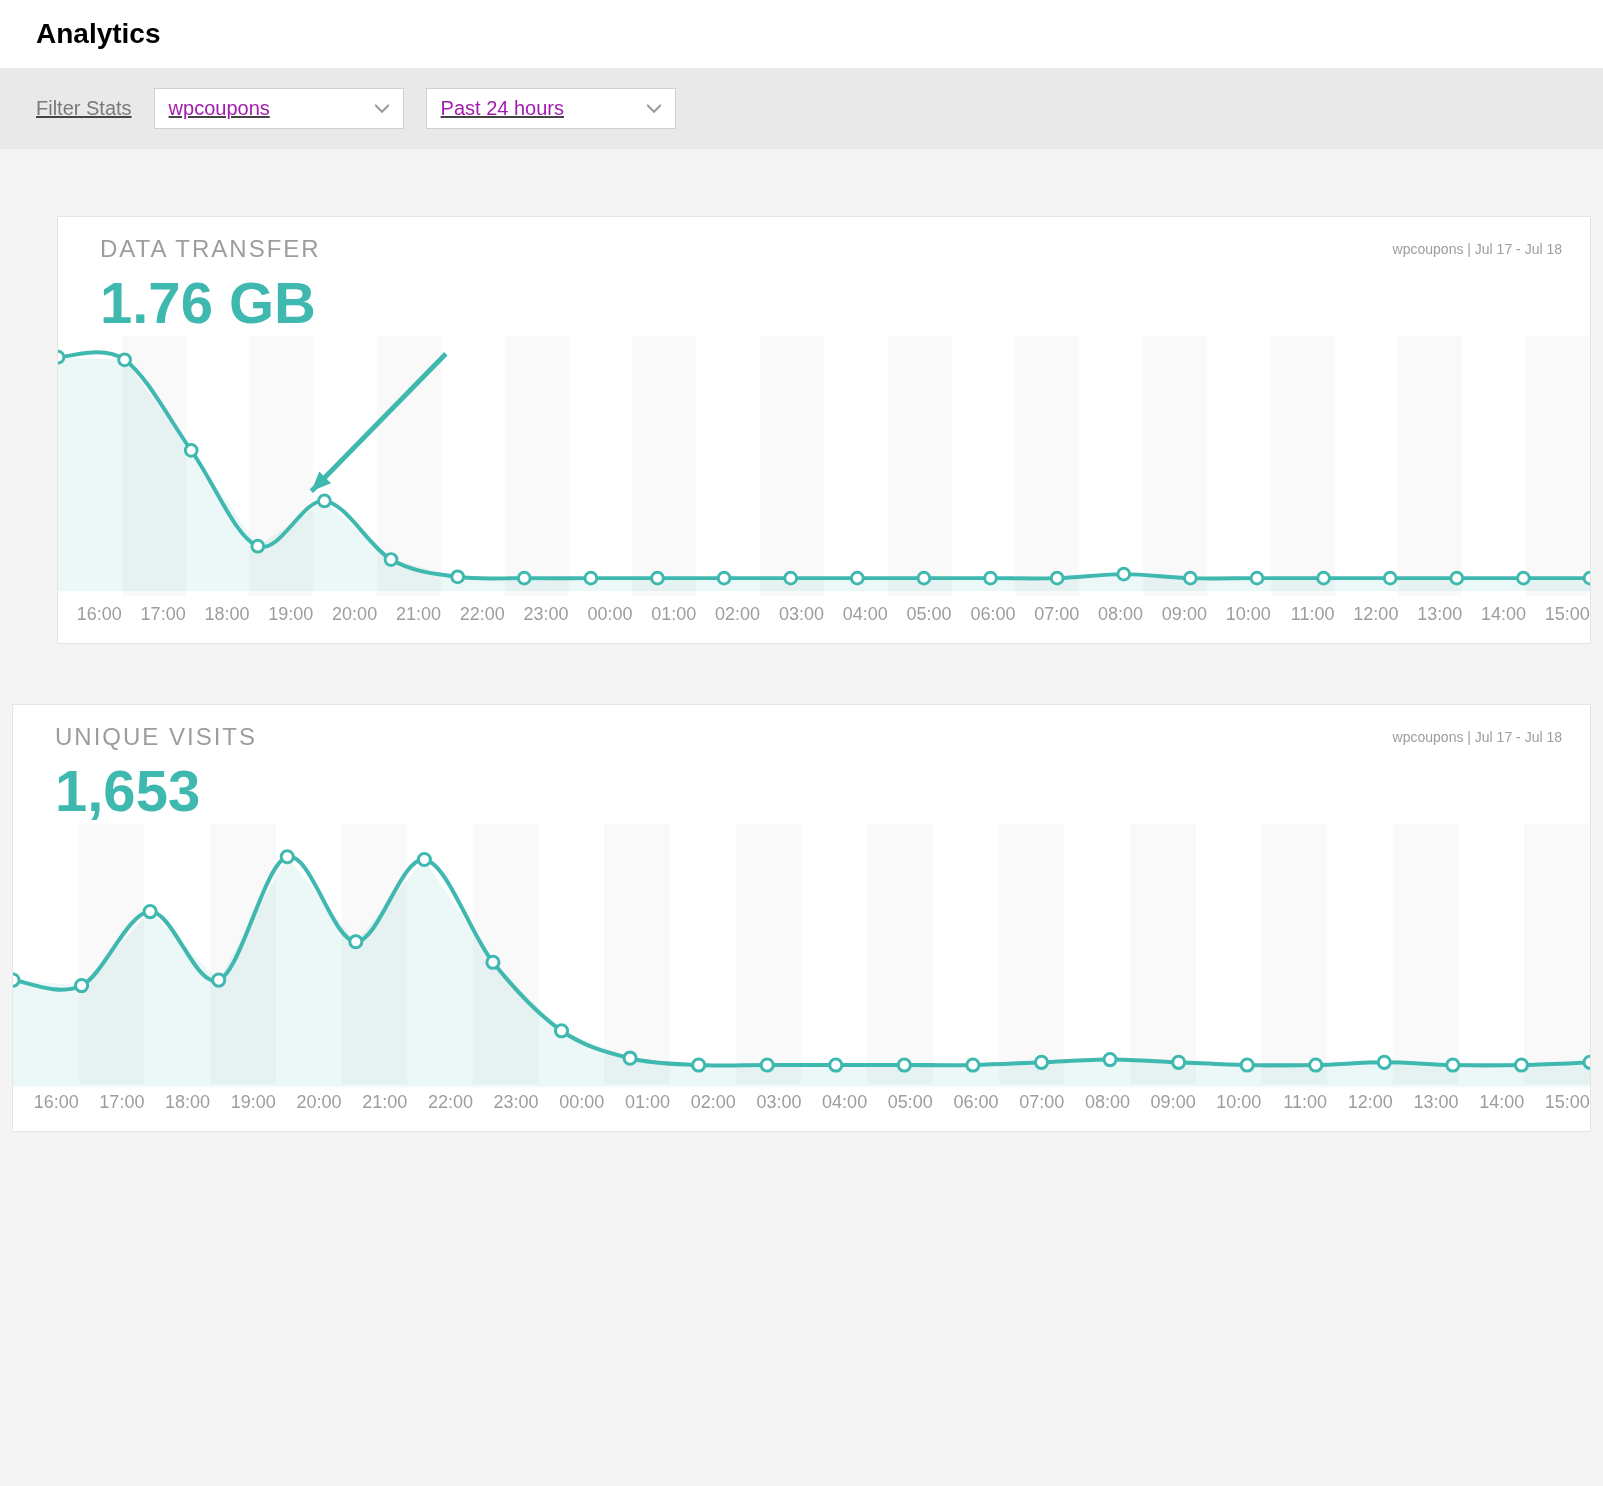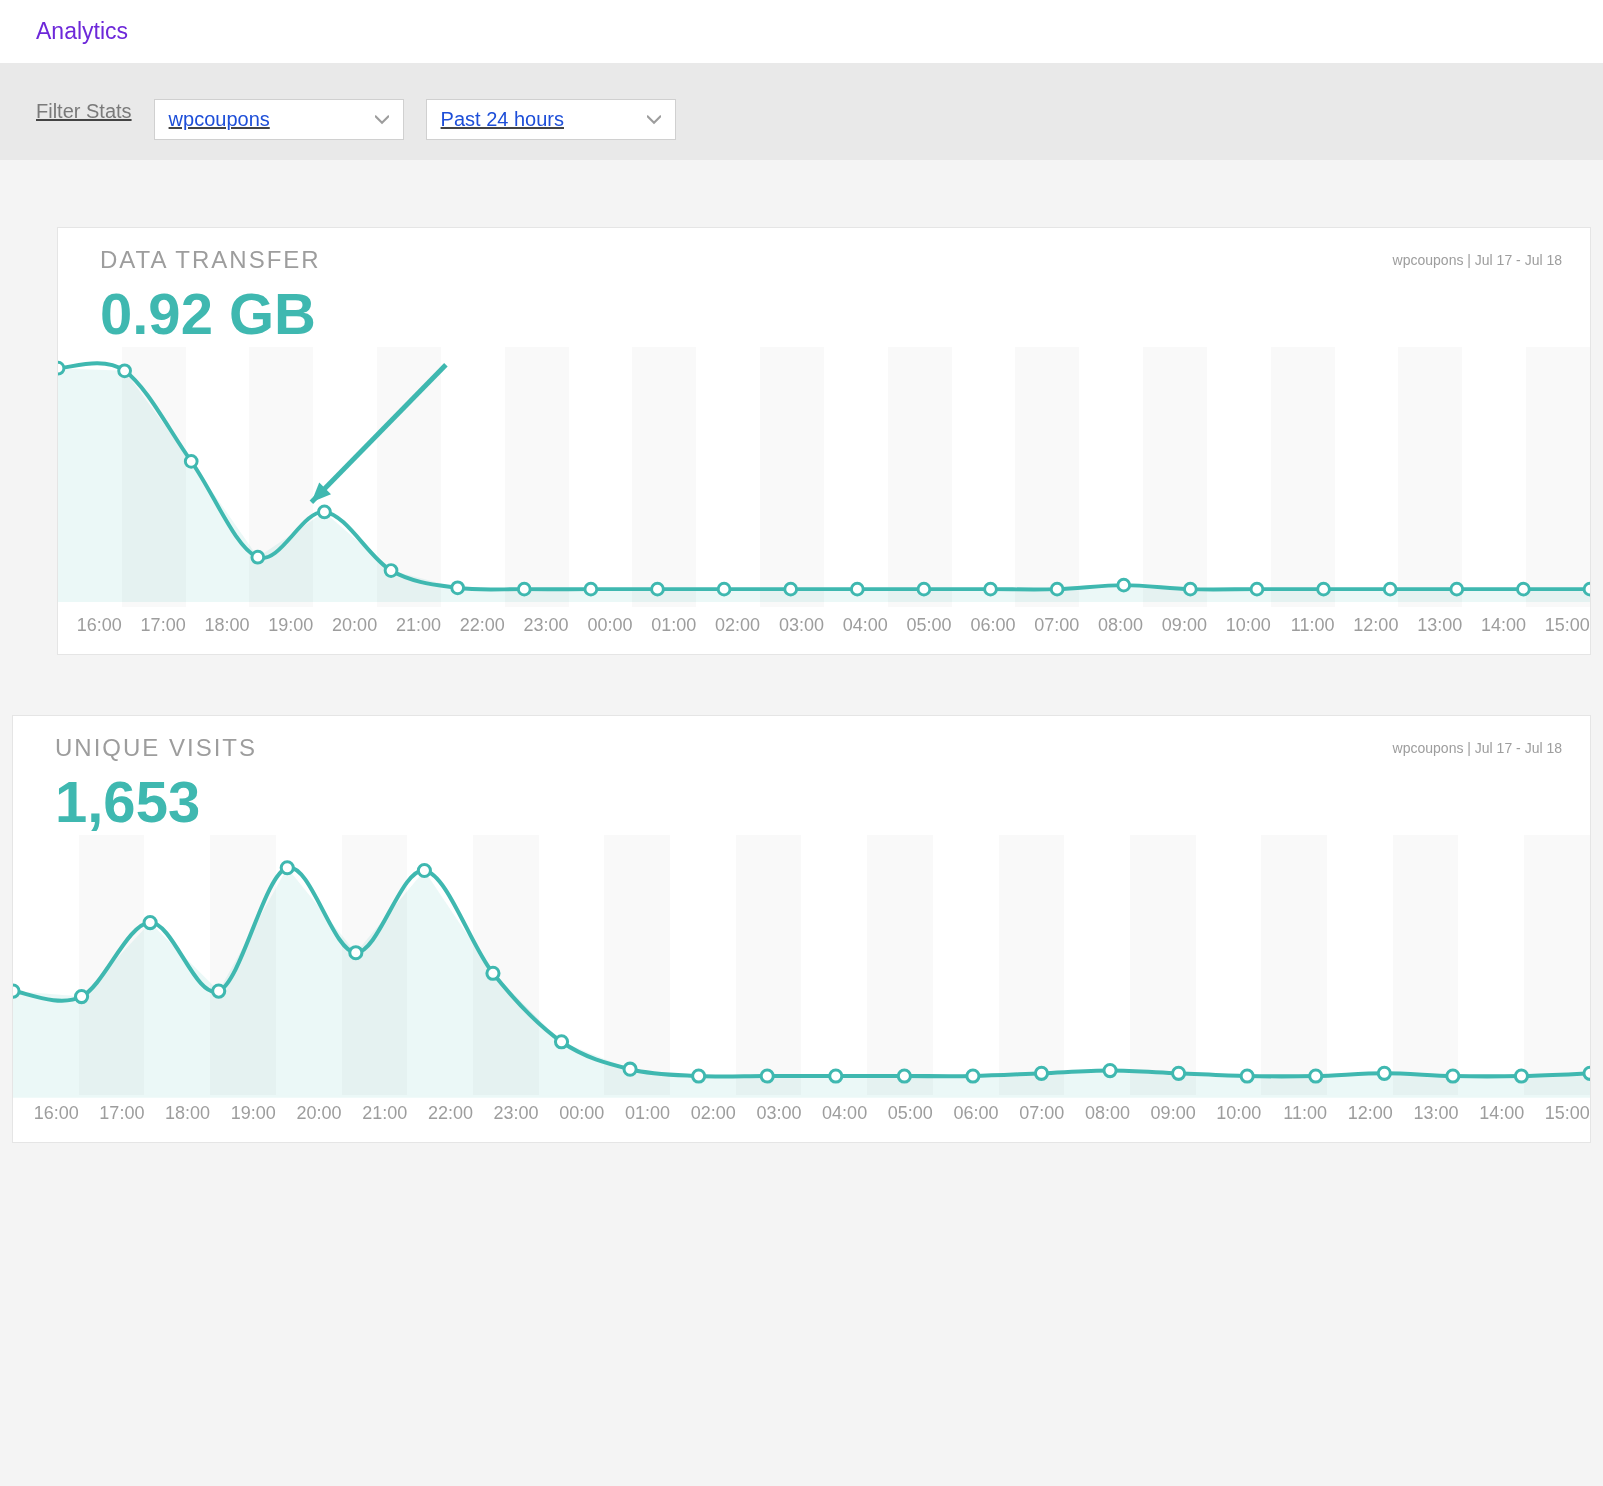--- a/index.html
+++ b/index.html
@@ -1,22 +1,22 @@
 <!DOCTYPE html>
 <html><head>
 <meta charset="utf-8">
 <style>
   *{box-sizing:border-box;}
   body{margin:0;background:#f4f4f4;font-family:'Segoe UI','Helvetica Neue',Arial,sans-serif;color:#444;}
   .page{width:1603px;}
   .page-header{background:#fff;padding:18px 36px;}
-  .page-title{font-size:23px;font-weight:400;color:#6d28d9;}
+  .page-title{font-size:28px;font-weight:700;color:#000000;}
   .filter-bar{background:#e9e9e9;padding:20px 36px;display:flex;align-items:center;gap:22px;text-decoration:underline;}
   .filter-label{font-size:20px;color:#7a7a7a;}
-  .select{display:flex;align-items:center;justify-content:space-between;background:#fff;border:1px solid #d0d0d0;padding:8px 14px;font-size:20px;color:#1d4ed8;cursor:pointer;min-width:250px;margin-top:16px;}
+  .select{display:flex;align-items:center;justify-content:space-between;background:#fff;border:1px solid #d0d0d0;padding:8px 14px;font-size:20px;color:#a21caf;cursor:pointer;min-width:250px;}
   .select svg{width:14px;height:14px;}
   .content{padding:12px 12px;}
   .card{background:#fff;border:1px solid #e5e5e5;margin:60px 0 0 0;padding:0;}
   .card:first-child{margin-top:55px;margin-left:45px;}
   .card-head{display:flex;justify-content:space-between;align-items:center;padding:18px 28px 0 42px;}
   .card-title{font-size:24px;letter-spacing:2px;color:#9d9d9d;font-weight:400;}
   .card-range{font-size:14px;color:#9d9d9d;}
   .card-value{font-size:58px;font-weight:600;color:#3fb8b0;padding:6px 0 0 42px;}
   .chart-svg{display:block;width:100%;}
   .xaxis{display:flex;justify-content:space-between;padding:0 0 10px 0;}
@@ -54,21 +54,21 @@
     </div>
   </div>
 
   <div class="content">
 
     <div class="card">
       <div class="card-head">
         <div class="card-title">DATA TRANSFER</div>
         <div class="card-range">wpcoupons | Jul 17 - Jul 18</div>
       </div>
-      <div class="card-value">0.92 GB</div>
+      <div class="card-value">1.76 GB</div>
       <div class="chart-area">
         <div class="stripe-bg" id="stripes-0">
             <div></div>
             <div></div>
             <div></div>
             <div></div>
             <div></div>
             <div></div>
             <div></div>
             <div></div>

